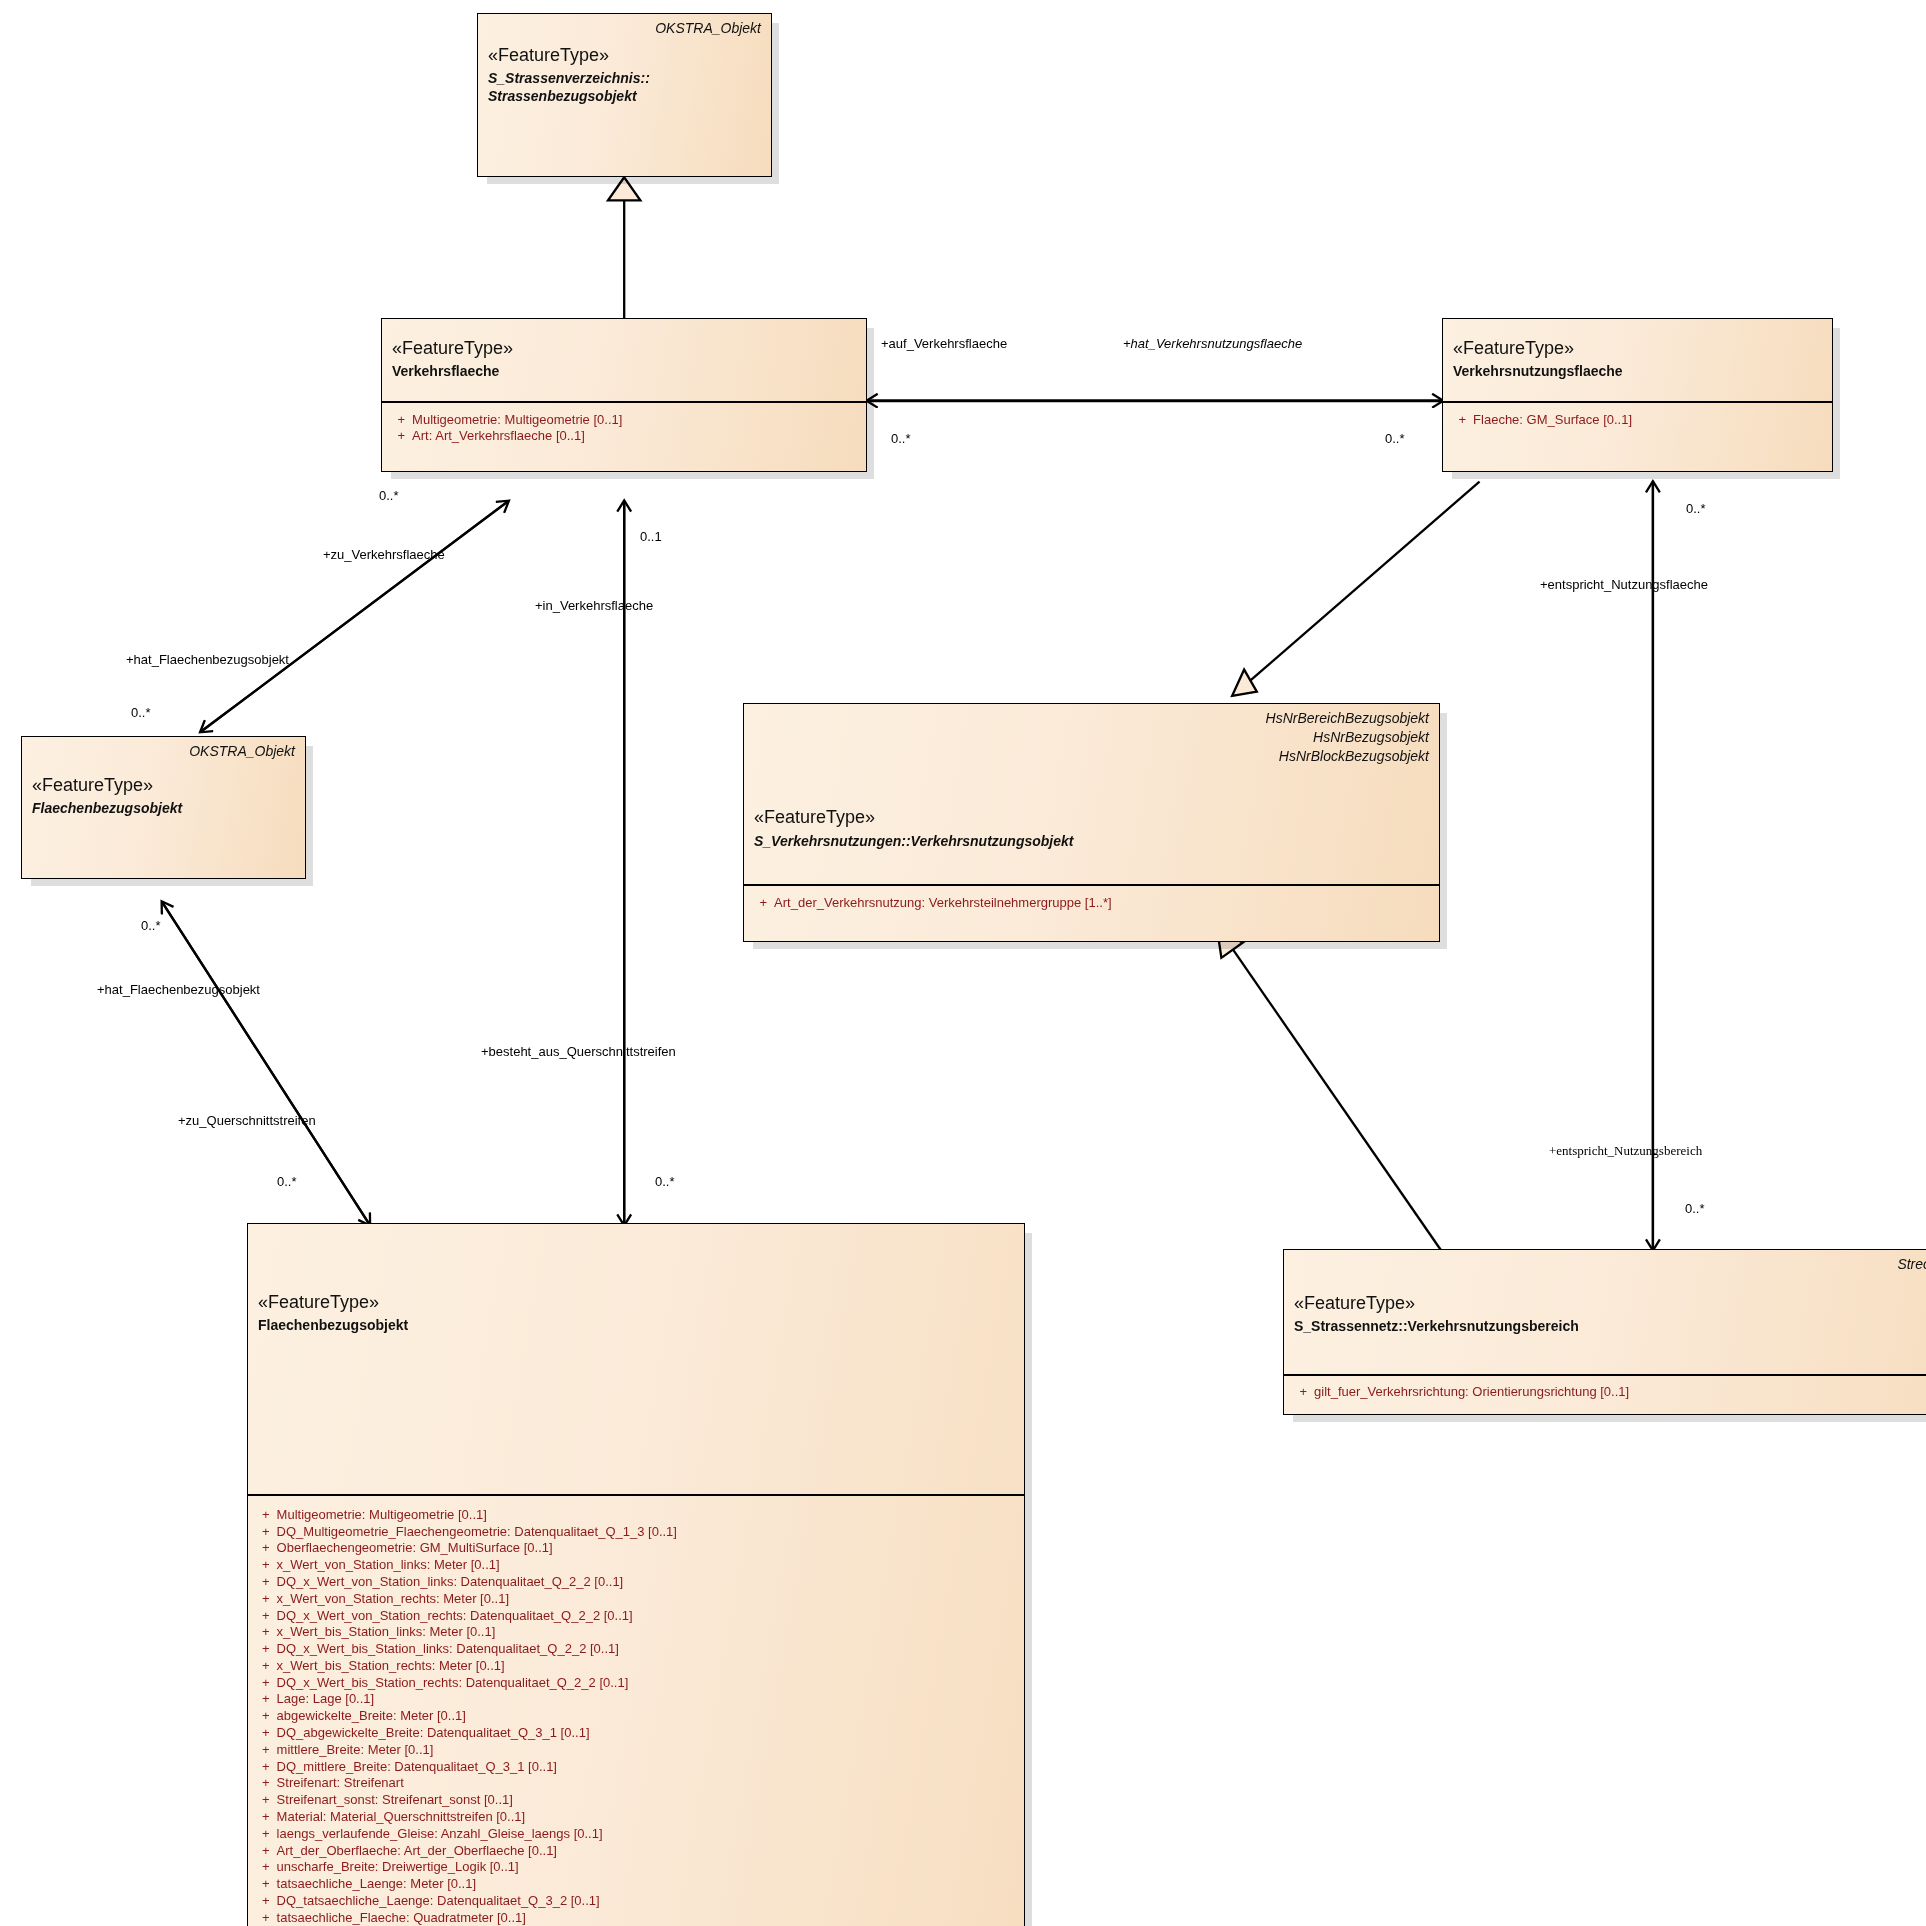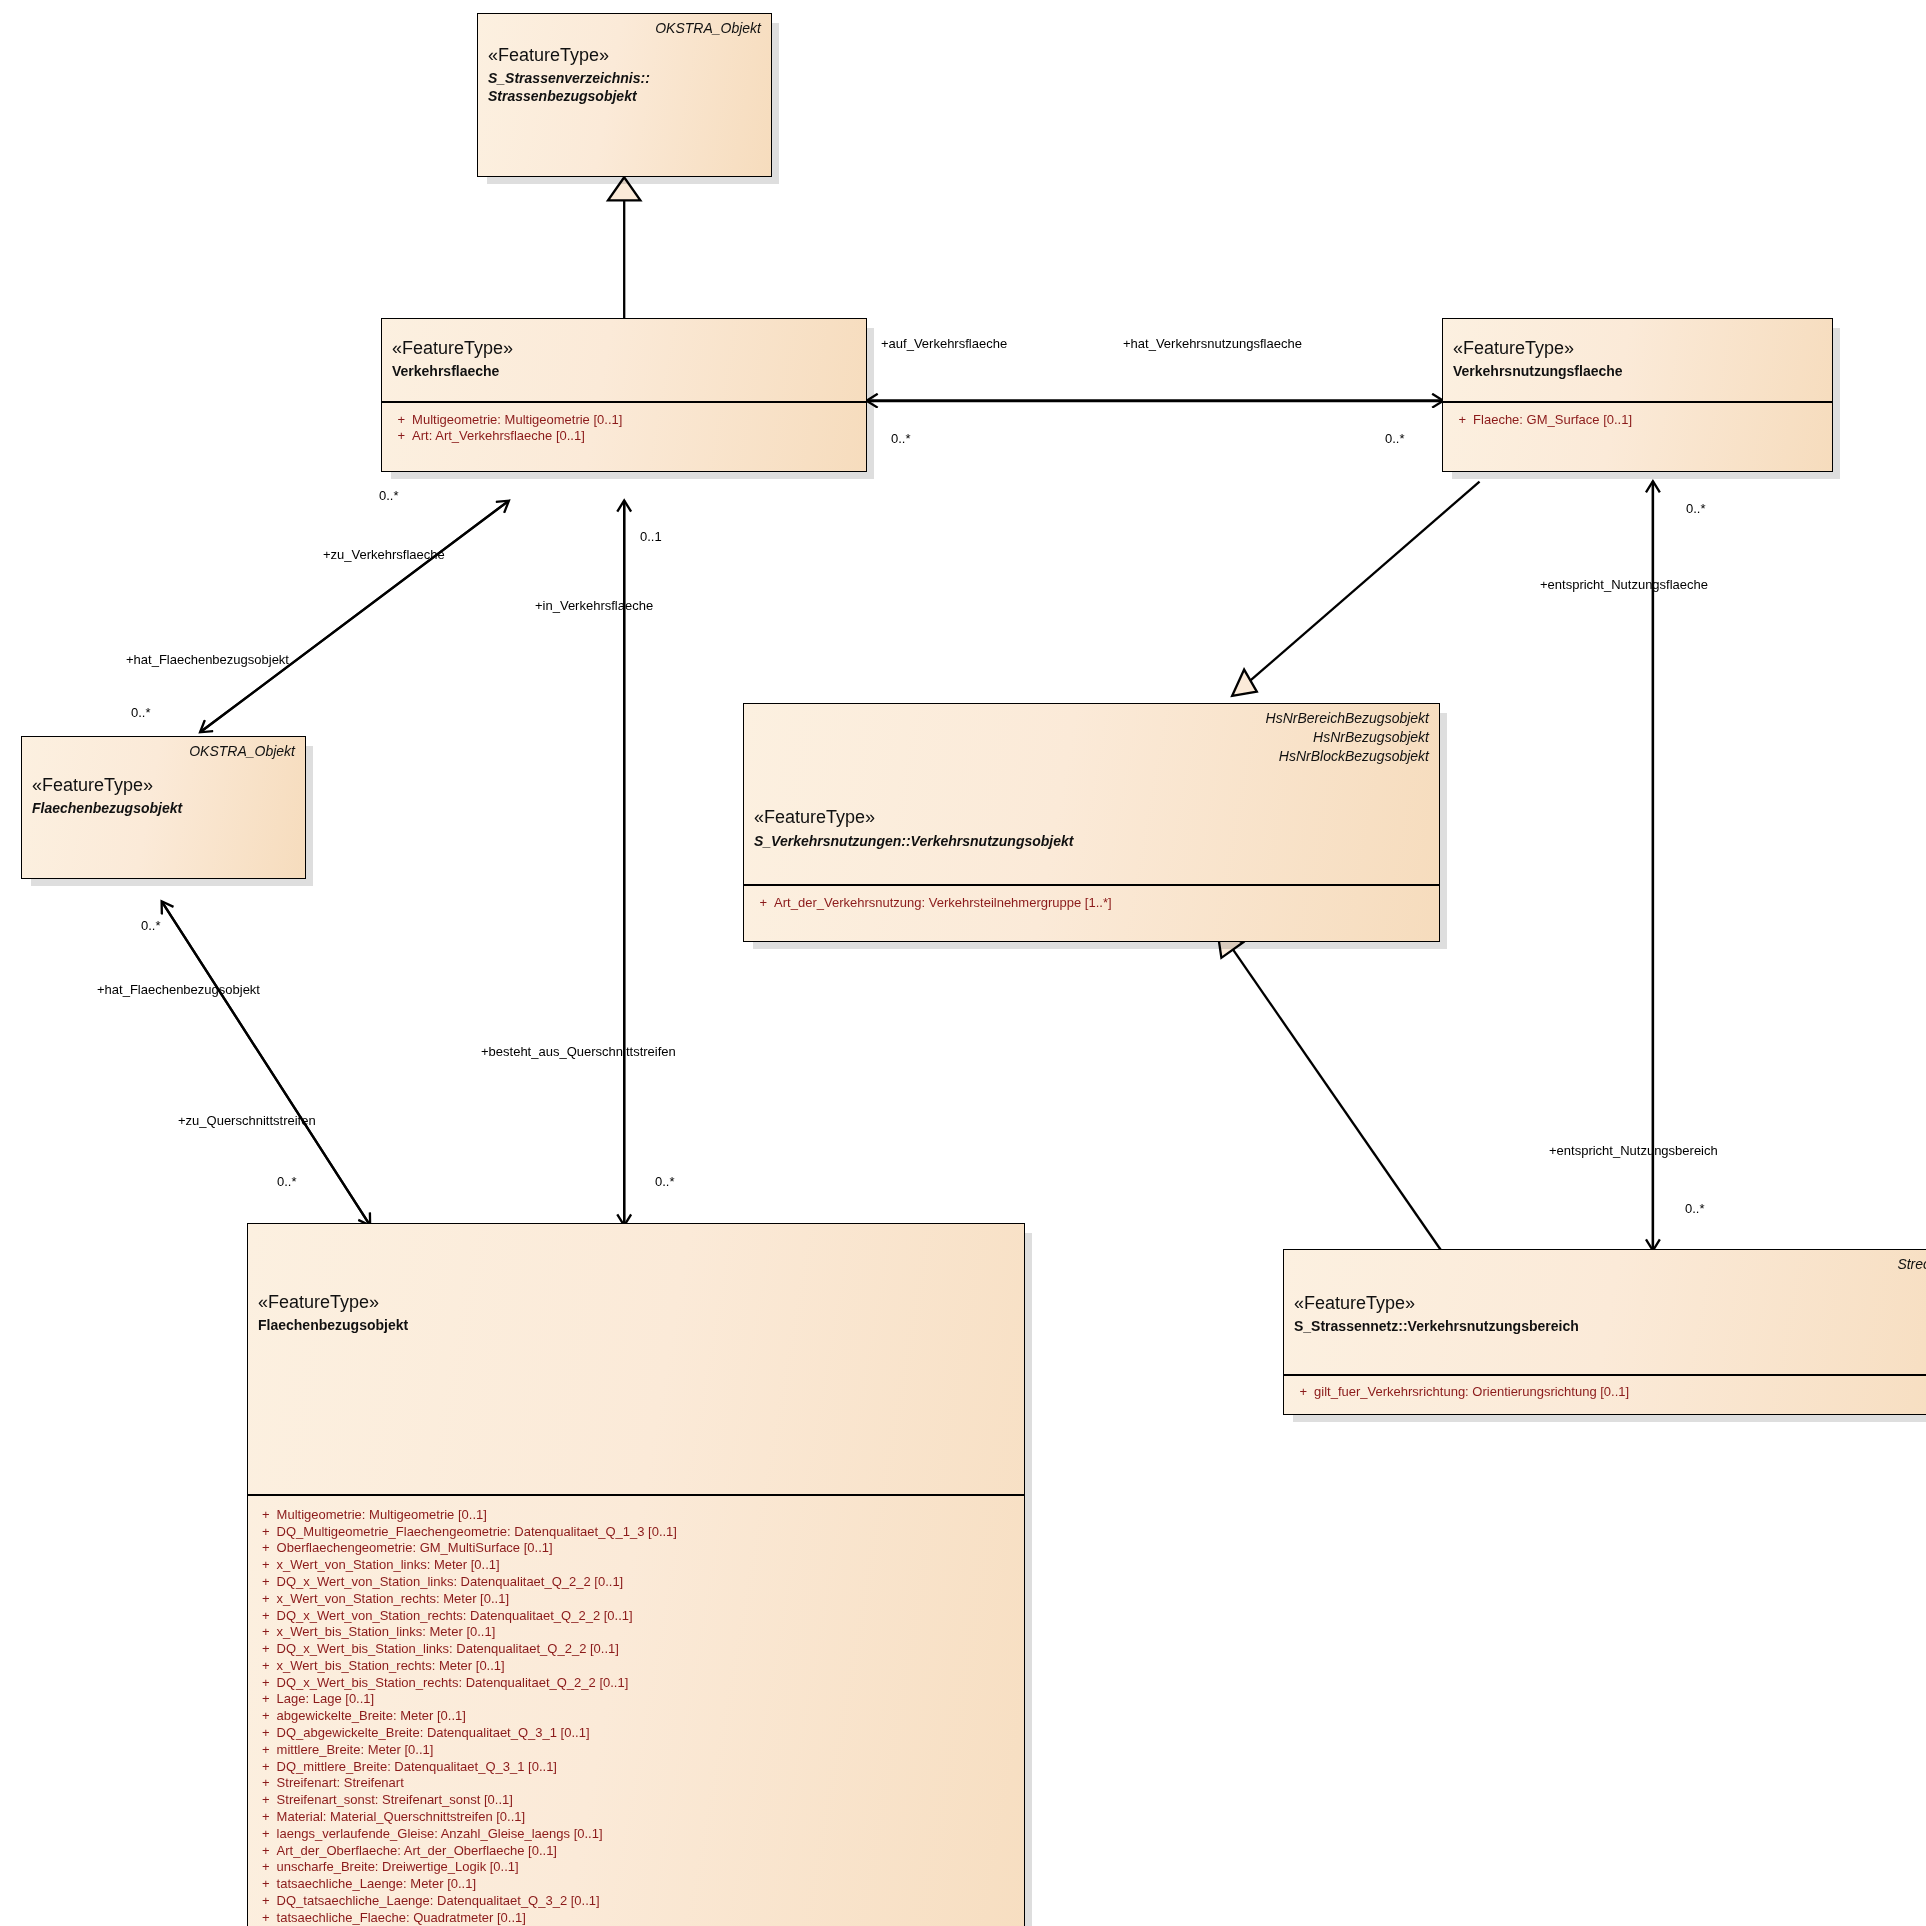--- a/index.html
+++ b/index.html
@@ -345,21 +345,21 @@
         </div>
       <div class="attr">
           <span class="vis">+</span>
           <span class="txt">tatsaechliche_Flaeche: Quadratmeter [0..1]</span>
         </div>
 
     </div>
   </div>
 
   <div class="lbl" style="left:881px;top:336px;">+auf_Verkehrsflaeche</div>
-  <div class="lbl" style="left:1123px;top:336px;">+hat_Verkehrsnutzungsflaeche</div>
+  <div class="lbl" style="left:1123px;top:336px;font-style:italic;">+hat_Verkehrsnutzungsflaeche</div>
   <div class="mult" style="left:891px;top:431px;">0..*</div>
   <div class="mult" style="left:1385px;top:431px;">0..*</div>
 
   <div class="mult" style="left:379px;top:488px;">0..*</div>
   <div class="lbl" style="left:323px;top:547px;">+zu_Verkehrsflaeche</div>
   <div class="lbl" style="left:126px;top:652px;">+hat_Flaechenbezugsobjekt</div>
   <div class="mult" style="left:131px;top:705px;">0..*</div>
 
   <div class="mult" style="left:640px;top:529px;">0..1</div>
   <div class="lbl" style="left:535px;top:598px;">+in_Verkehrsflaeche</div>
@@ -367,17 +367,17 @@
   <div class="mult" style="left:141px;top:918px;">0..*</div>
   <div class="lbl" style="left:97px;top:982px;">+hat_Flaechenbezugsobjekt</div>
   <div class="lbl" style="left:178px;top:1113px;">+zu_Querschnittstreifen</div>
   <div class="mult" style="left:277px;top:1174px;">0..*</div>
 
   <div class="lbl" style="left:481px;top:1044px;">+besteht_aus_Querschnittstreifen</div>
   <div class="mult" style="left:655px;top:1174px;">0..*</div>
 
   <div class="mult" style="left:1686px;top:501px;">0..*</div>
   <div class="lbl" style="left:1540px;top:577px;">+entspricht_Nutzungsflaeche</div>
-  <div class="lbl" style="left:1549px;top:1143px;">+entspricht_Nutzungsbereich</div>
+  <div class="lbl" style="left:1549px;top:1143px;font-family:Liberation Serif, serif;">+entspricht_Nutzungsbereich</div>
   <div class="mult" style="left:1685px;top:1201px;">0..*</div>
 
 </div>
 
 
 </body></html>

